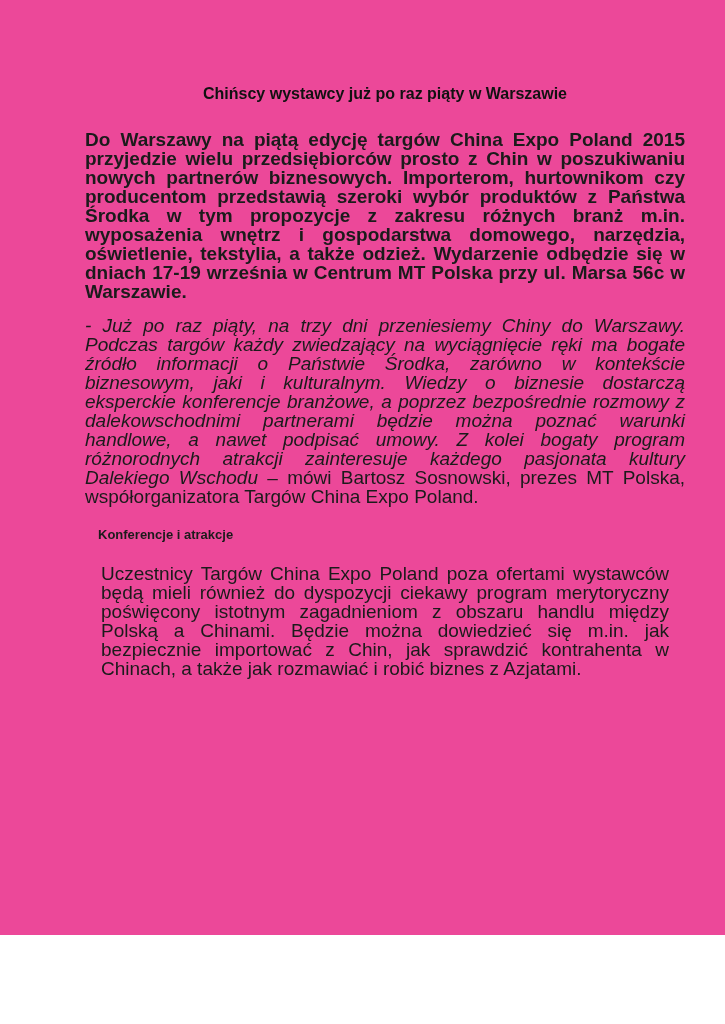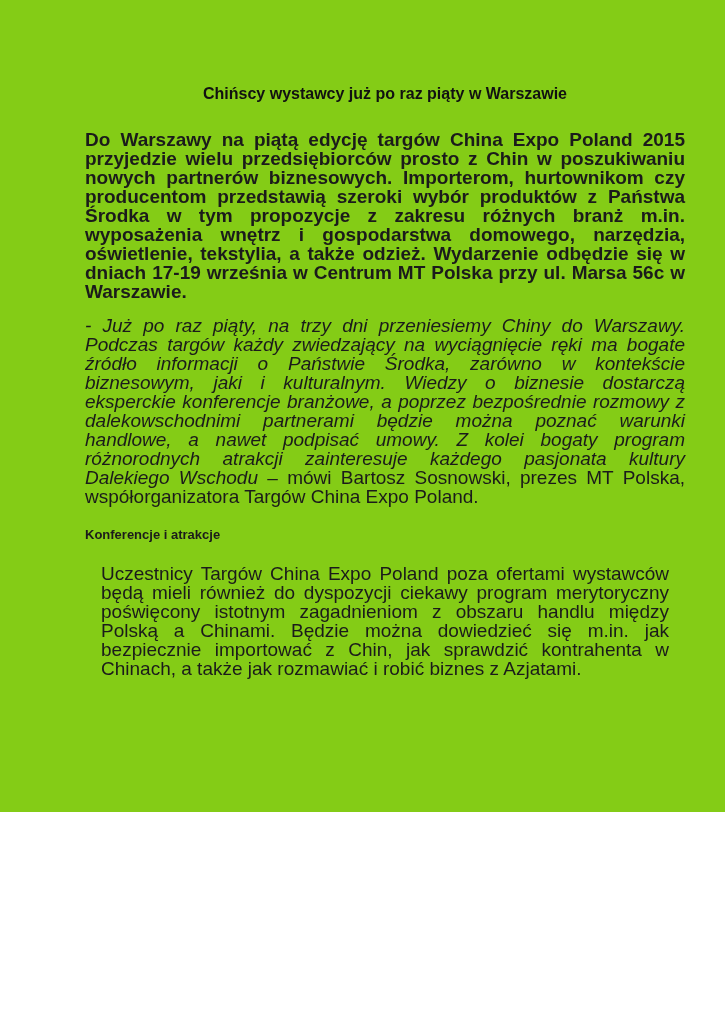--- a/index.html
+++ b/index.html
@@ -4,23 +4,23 @@
 <style>
   * { box-sizing: border-box; }
   html, body {
     margin: 0;
     padding: 0;
     background: #ffffff;
   }
   .page {
     position: relative;
     width: 725px;
-    height: 812px;
+    height: 935px;
     margin: 0 auto;
-    background: #84cc16;
+    background: #ec4899;
     color: #1b1b1b;
     font-family: "Liberation Sans", sans-serif;
     padding: 84px 40px 0 85px;
     overflow: hidden;
   }
   .doc-title {
     font-size: 16px;
     font-weight: 700;
     line-height: 20px;
     text-align: center;
@@ -33,21 +33,21 @@
     text-align: justify;
     margin: 0 0 15px 0;
     color: #1b1b1b;
   }
   .para.bold { font-weight: 700; }
   .quote-italic { font-style: italic; }
   .section-heading {
     font-size: 13px;
     font-weight: 700;
     line-height: 27px;
-    margin: 0;
+    margin: 13px;
     color: #1b1b1b;
   }
   .para.tight { margin: 16px; }
 </style>
 </head>
 <body>
 
 <div class="page">
 
   <h1 class="doc-title">Chińscy wystawcy już po raz piąty w Warszawie</h1>

